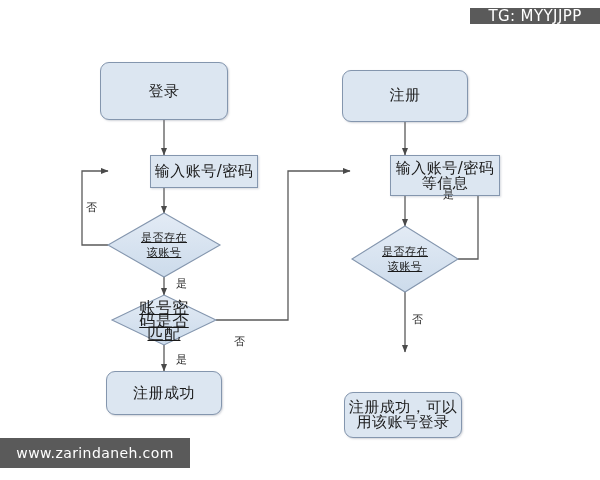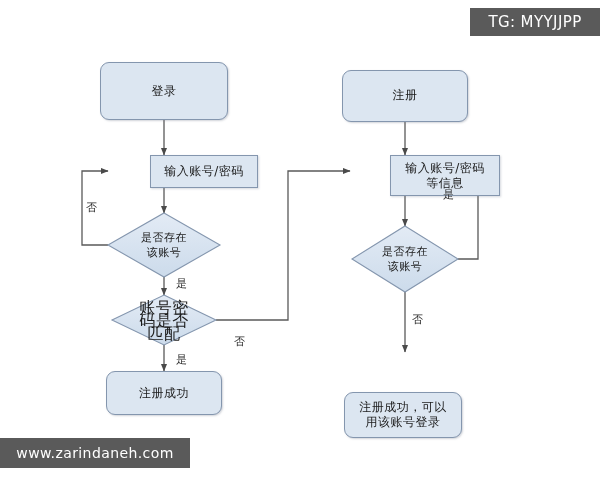--- a/index.html
+++ b/index.html
@@ -24,21 +24,21 @@
   .node {
     position: absolute;
     box-sizing: border-box;
     background: #dce6f1;
     border: 1px solid #8496ae;
     display: flex;
     align-items: center;
     justify-content: center;
     text-align: center;
     color: #1a1a1a;
-    font-size: 12px;
+    font-size: 15px;
     line-height: 15px;
     letter-spacing: 0.5px;
     z-index: 3;
   }
   .node.terminal {
     border-radius: 9px;
     box-shadow: 1px 1px 2px rgba(120,130,145,0.35);
   }
   .node.process {
     border-radius: 0;
@@ -62,20 +62,21 @@
     display: flex;
     align-items: center;
     justify-content: center;
     text-align: center;
     font-size: 11px;
     line-height: 15px;
     color: #1a1a1a;
     letter-spacing: 0.5px;
     white-space: pre-line;
     pointer-events: none;
+    text-decoration: underline;
   }
   .edge-label {
     position: absolute;
     font-size: 11px;
     color: #2b2b2b;
     z-index: 4;
     letter-spacing: 0.5px;
   }
   .badge {
     position: absolute;
@@ -85,21 +86,21 @@
     align-items: center;
     justify-content: center;
     font-size: 15px;
     letter-spacing: 0.4px;
     z-index: 6;
   }
   #tg-badge {
     right: 0;
     top: 8px;
     width: 130px;
-    height: 28px;
+    height: 16px;
   }
   #watermark {
     left: 0;
     bottom: 12px;
     width: 190px;
     height: 30px;
     font-size: 14px;
     text-align: right;
   }
 </style>

